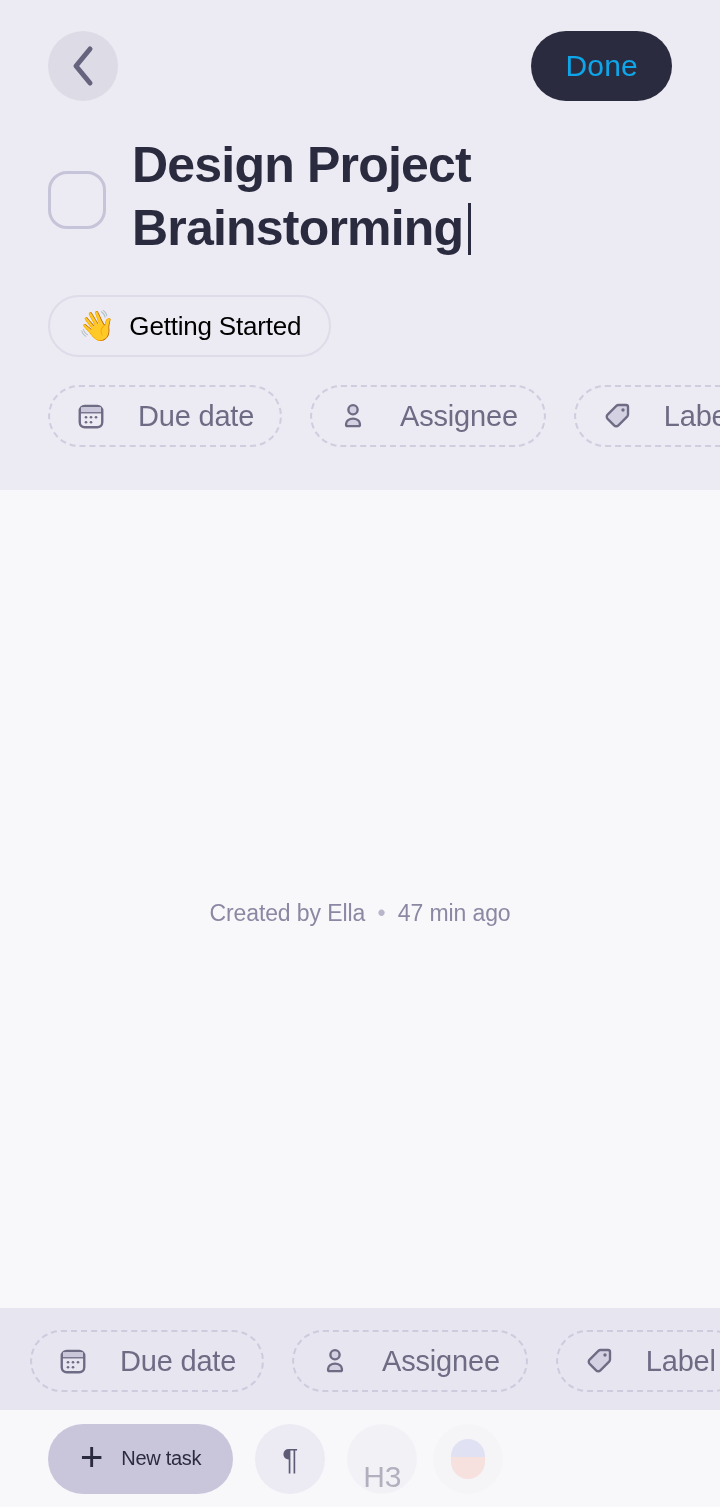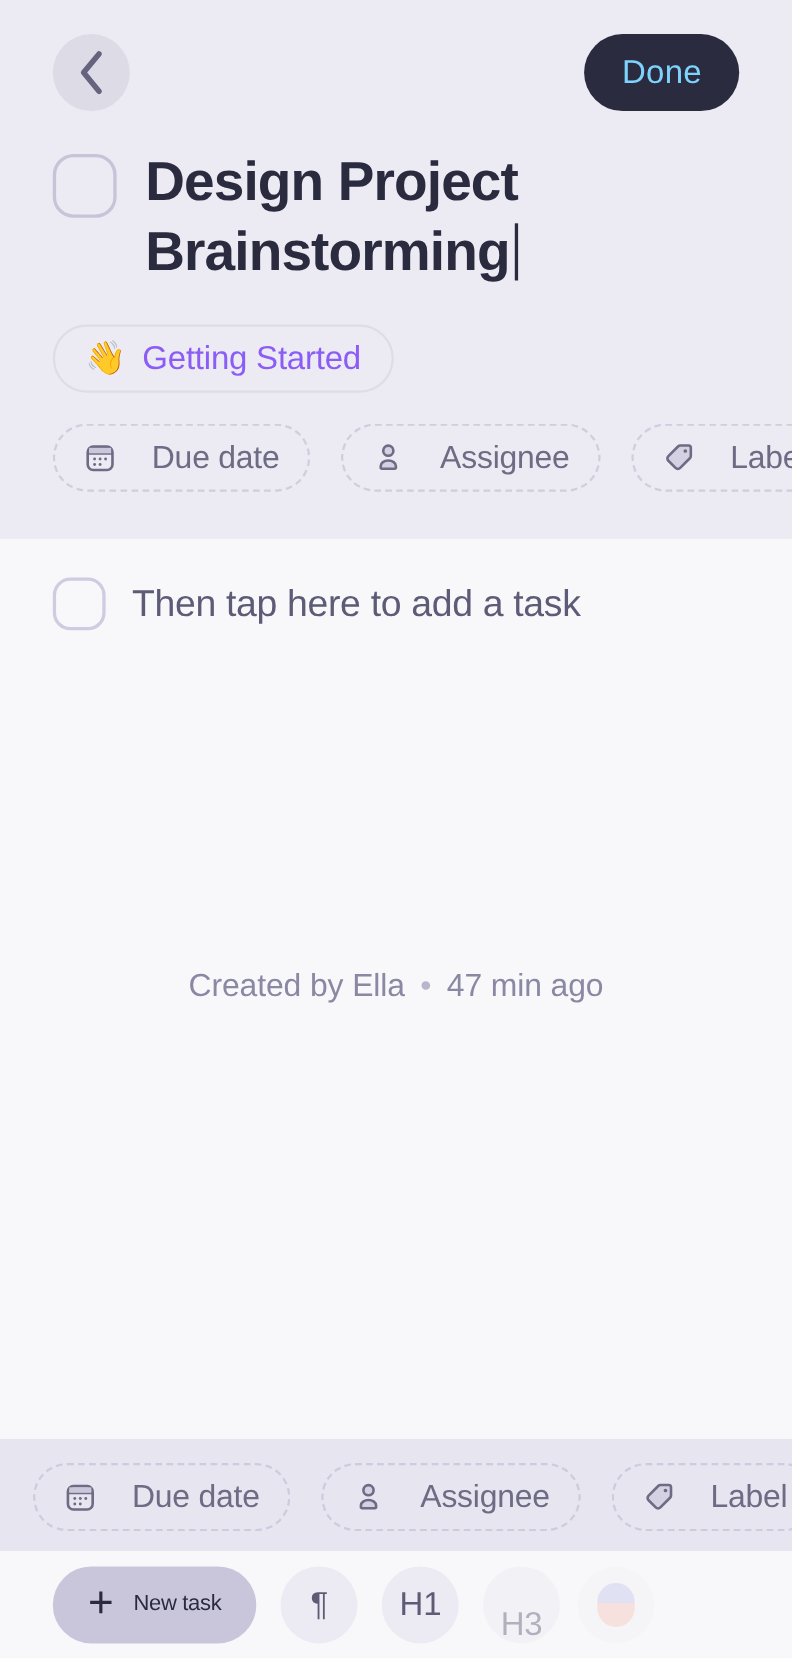--- a/index.html
+++ b/index.html
@@ -49,35 +49,35 @@
     display: flex;
     align-items: center;
     justify-content: center;
     cursor: pointer;
     border: none;
   }
   .back-btn svg { display: block; }
 
   .done-btn {
     background: #2b2b40;
-    color: #7dd3fc;
+    color: #0ea5e9;
     border: none;
     border-radius: 36px;
     height: 70px;
     padding: 0 34px;
     font-size: 30px;
     font-family: "Liberation Sans", sans-serif;
     letter-spacing: 0.2px;
     cursor: pointer;
   }
 
   
   .title-row {
     display: flex;
-    align-items: flex-start;
+    align-items: center;
     margin-top: 30px;
   }
 
   .title-check {
     flex: 0 0 auto;
     width: 58px;
     height: 58px;
     border-radius: 19px;
     border: 3.5px solid #c6c4d8;
     background: transparent;
@@ -117,22 +117,22 @@
     border: 2px solid #dedce8;
     background: transparent;
     border-radius: 34px;
     height: 62px;
     padding: 0 28px;
     margin-top: 36px;
     cursor: pointer;
   }
   .list-chip .emoji { font-size: 30px; line-height: 1; }
   .list-chip .label {
-    font-size: 30px;
-    color: #8b5cf6;
+    font-size: 26px;
+    color: #000000;
     letter-spacing: -0.2px;
   }
 
   
   .meta-row {
     display: flex;
     gap: 28px;
     margin-top: 28px;
     white-space: nowrap;
   }
@@ -182,23 +182,23 @@
   .task-label {
     font-size: 34px;
     color: #5e5b77;
     letter-spacing: -0.3px;
   }
 
   .created-line {
     position: absolute;
     left: 0;
     right: 0;
-    top: 390px;
+    top: 410px;
     text-align: center;
-    font-size: 29px;
+    font-size: 23px;
     color: #8b88a3;
     letter-spacing: -0.1px;
   }
   .created-line .dot {
     color: #b9b6cb;
     padding: 0 6px;
   }
 
   
   .toolbar-meta {
@@ -357,24 +357,20 @@
             <circle cx="16.8" cy="7.2" r="1.35" fill="#6e6b85"></circle>
           </svg>
         </span>
         <span class="label">Label</span>
       </div>
 
     </div>
   </div>
 
   <div class="body">
-    <div class="task-row">
-      <div class="task-check"></div>
-      <span class="task-label">Then tap here to add a task</span>
-    </div>
 
     <div class="created-line">
       <span>Created by Ella</span>
       <span class="dot">•</span>
       <span>47 min ago</span>
     </div>
   </div>
 
   <div class="toolbar-meta">
 
@@ -420,23 +416,20 @@
 
     <button class="newtask-btn">
       <span class="plus">+</span>
       <span class="label">New task</span>
     </button>
 
     <button class="fmt-btn">
       <span>¶</span>
     </button>
 
-    <button class="fmt-btn">
-      <span>H1</span>
-    </button>
 
 
     <button class="fmt-btn faded">
       <span>H3</span>
     </button>
 
     <button class="color-btn">
       <span class="color-swatch"></span>
     </button>
 

